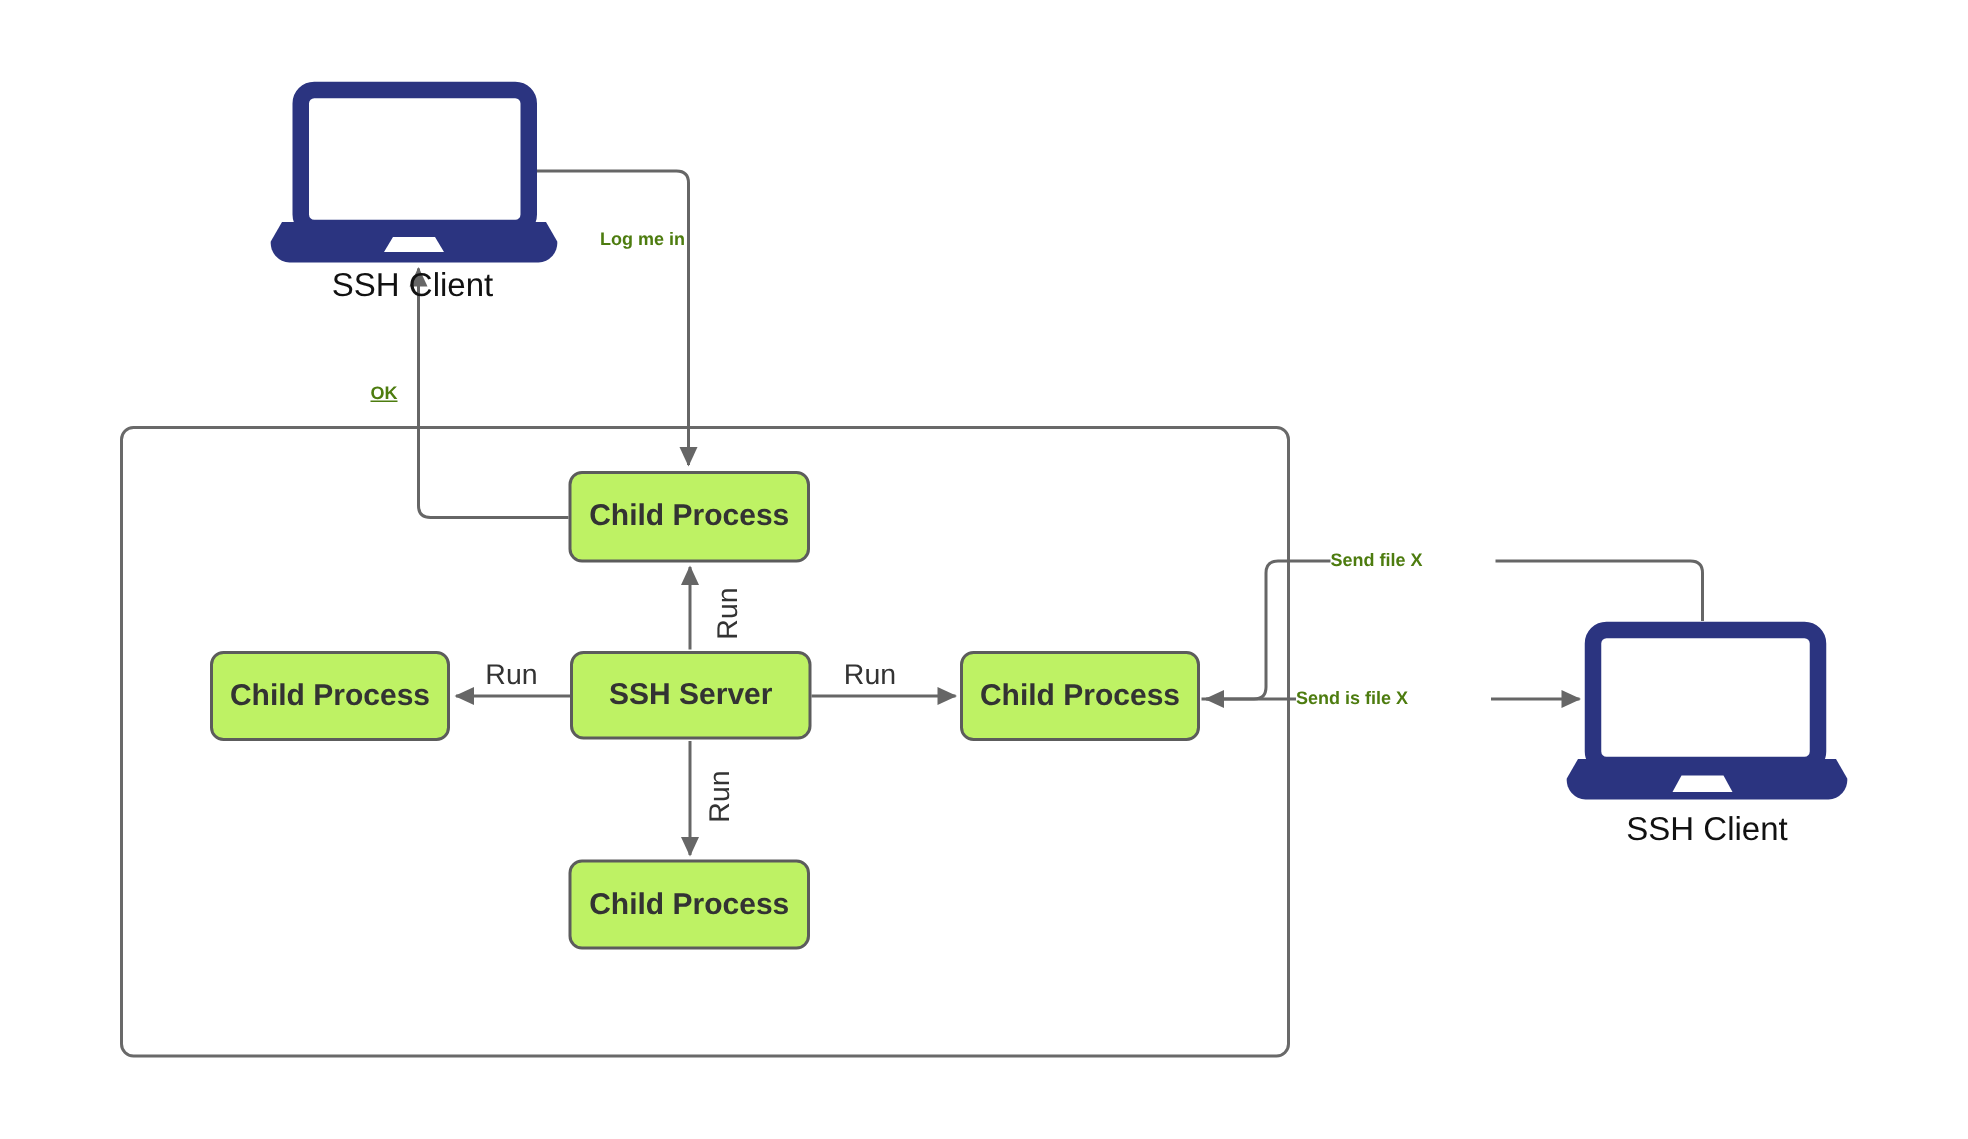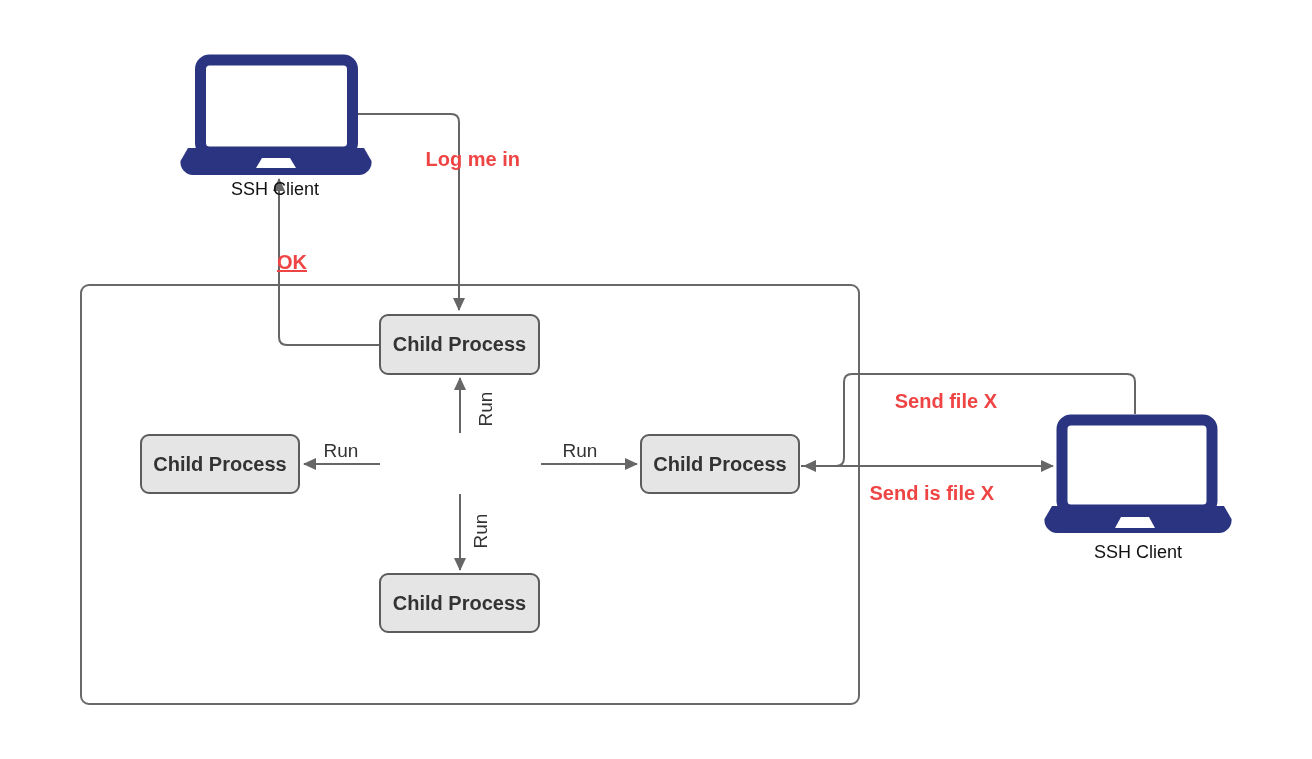--- a/index.html
+++ b/index.html
@@ -24,21 +24,21 @@
   svg.wires {
     position: absolute;
     left: 0; top: 0;
     width: 1312px; height: 759px;
     z-index: 2;
   }
   .edge { stroke: #666666; stroke-width: 2; fill: none; }
   .screen { fill: #ffffff; stroke-width: 11; }
   .node {
     position: absolute;
-    background: #e5e5e5;
+    background: #bef264;
     border: 2.5px solid #5c5c5c;
     border-radius: 9px;
     box-sizing: border-box;
     display: flex;
     align-items: center;
     justify-content: center;
     font-weight: bold;
     font-size: 20px;
     color: #333333;
     z-index: 3;
@@ -47,41 +47,41 @@
   }
   #node-child-top    { left: 379px; top: 314px; width: 161px; height: 61px; }
   #node-child-left   { left: 140px; top: 434px; width: 160px; height: 60px; }
   #node-ssh-server   { left: 380px; top: 434px; width: 161px; height: 59px; }
   #node-child-right  { left: 640px; top: 434px; width: 160px; height: 60px; }
   #node-child-bottom { left: 379px; top: 573px; width: 161px; height: 60px; }
   .elabel {
     position: absolute;
     z-index: 4;
     font-weight: bold;
-    font-size: 20px;
+    font-size: 12px;
     line-height: 19px;
-    color: #ef4444;
-    text-align: right;
+    color: #4d7c0f;
+    text-align: left;
     white-space: nowrap;
   }
-  .elabel.bg { background: #ffffff; margin-top: 28px; }
+  .elabel.bg { background: #ffffff; }
   .rlabel {
     position: absolute;
     z-index: 4;
     font-size: 19px;
     line-height: 22px;
     color: #333333;
     text-align: center;
     white-space: nowrap;
   }
   .vert { transform: rotate(-90deg); }
   .dev-label {
     position: absolute;
     z-index: 4;
-    font-size: 18px;
+    font-size: 22px;
     line-height: 21px;
     color: #111111;
     text-align: center;
     white-space: nowrap;
   }
   #lbl-log-me-in   { left: 400px; top: 150px; width: 120px; }
   #lbl-ok          { left: 247px; top: 253px; width: 60px; text-decoration: underline;  }
   #lbl-run-left    { left: 311px; top: 440px; width: 60px;  }
   #lbl-run-right   { left: 550px; top: 440px; width: 60px;  }
   #lbl-run-up      { left: 456px; top: 398px; width: 60px; height: 22px; }
@@ -126,20 +126,21 @@
 
     <g>
       <rect class="screen" x="1062" y="420" width="150" height="90" rx="9" stroke="#2b3480"></rect>
       <path d="M1052,506 L1224,506 L1231.5,519 A13,13 0 0 1 1219,533 L1057,533 A13,13 0 0 1 1044.5,519 Z" fill="#2b3480"></path>
       <path d="M1121,517 L1149,517 L1155,528 L1115,528 Z" fill="#ffffff"></path>
     </g>
   </svg>
 
   <div class="node" id="node-child-top">Child Process</div>
   <div class="node" id="node-child-left">Child Process</div>
+  <div class="node" id="node-ssh-server">SSH Server</div>
   <div class="node" id="node-child-right">Child Process</div>
   <div class="node" id="node-child-bottom">Child Process</div>
 
   <div class="dev-label" id="lbl-client-left">SSH Client</div>
   <div class="dev-label" id="lbl-client-right">SSH Client</div>
 
   <div class="elabel" id="lbl-log-me-in">Log me in</div>
   <div class="elabel" id="lbl-ok">OK</div>
   <div class="rlabel" id="lbl-run-left">Run</div>
   <div class="rlabel" id="lbl-run-right">Run</div>

